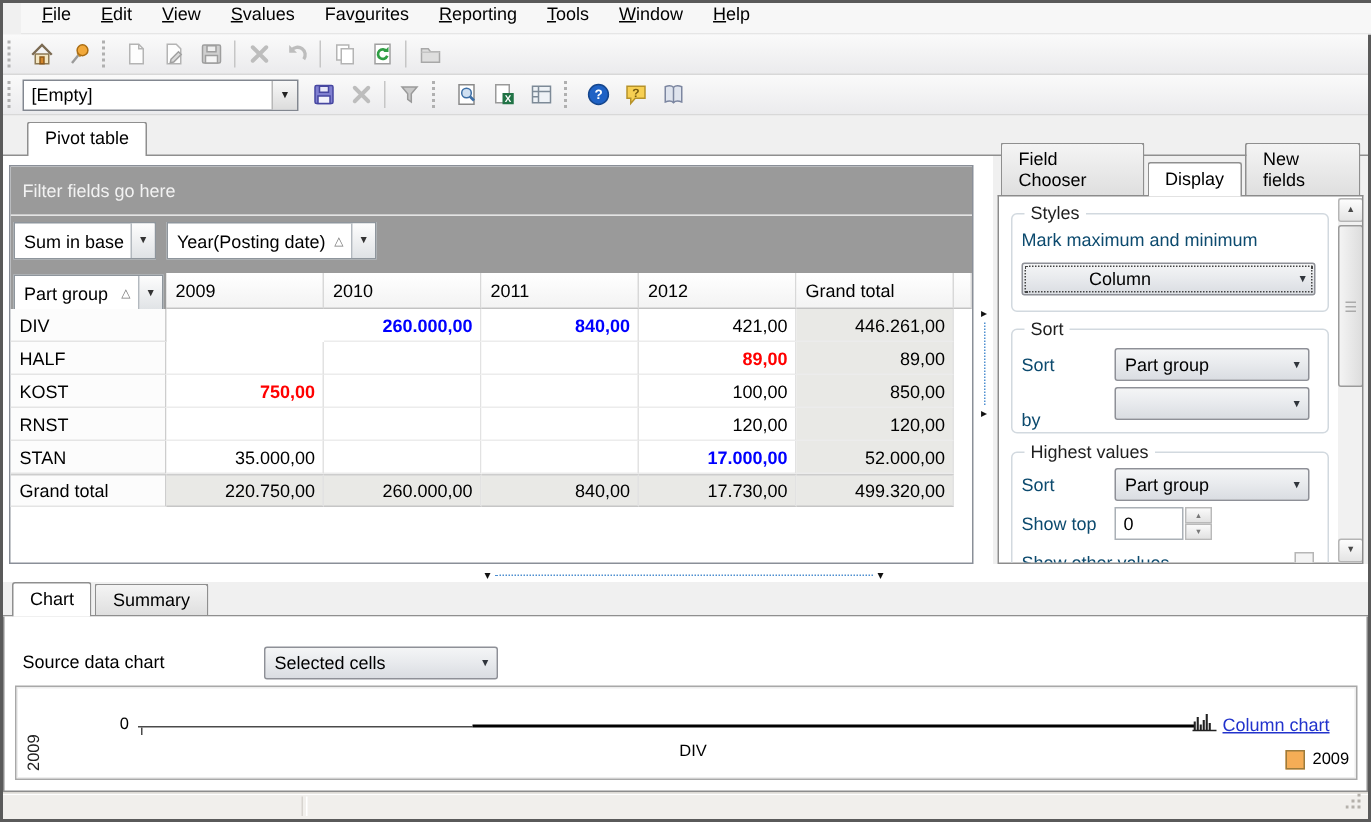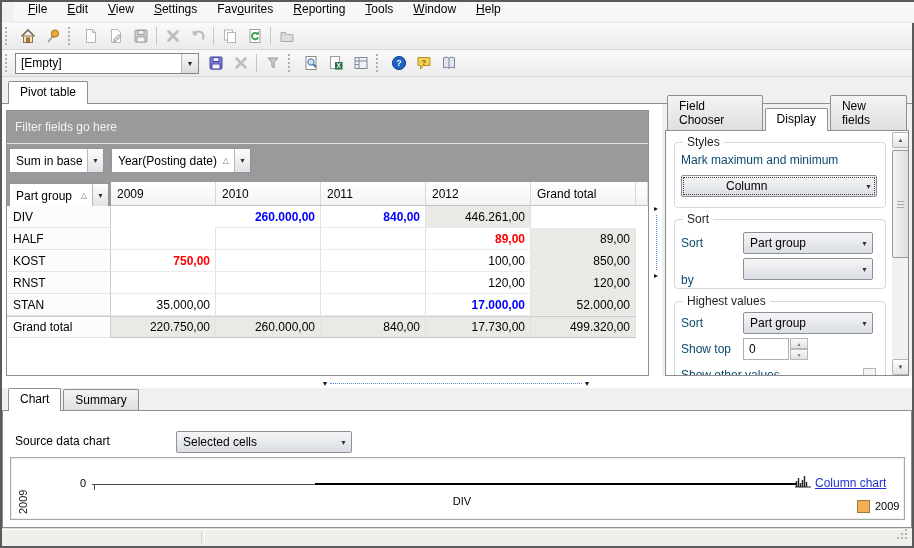--- a/index.html
+++ b/index.html
@@ -18,21 +18,21 @@
   .tsep{width:1px;height:18px;background:#c6c6c6;margin:0 3px;}
   .tbtn{width:23px;height:23px;display:inline-flex;align-items:center;justify-content:center;border-radius:2px;margin:0 1px;}
   .layout-combo{width:184px;height:21px;background:#fff;border:1px solid #828790;display:flex;align-items:center;box-sizing:border-box;margin-right:4px;position:relative;}
   .layout-combo .val{padding-left:5px;flex:1;}
   .layout-combo .dbtn{width:17px;height:100%;background:linear-gradient(#f8f8f8,#dcdcdc);border-left:1px solid #b8b8b8;display:flex;align-items:center;justify-content:center;font-size:7px;color:#222;box-sizing:border-box;}
 
   
   .tstrip{display:flex;align-items:flex-end;box-sizing:border-box;border-bottom:1px solid #8f8f8f;background:#f0f0f0;}
   .tab{padding:3px 11px;border:1px solid #8f8f8f;border-bottom:none;border-radius:2px 2px 0 0;background:linear-gradient(#f4f4f4,#dfdfdf);margin-right:2px;position:relative;}
   .tab.active{background:#fff;margin-bottom:-1px;padding-bottom:5px;z-index:3;}
-  .maintabs{left:2px;top:77px;width:910px;height:27px;padding-left:6px;}
+  .maintabs{left:2px;top:77px;width:910px;height:27px;padding-left:16px;}
 
   
   .pivot-bg{left:2px;top:104px;width:660px;height:272px;background:#fff;}
   .grid{left:6px;top:110px;width:643px;height:266px;border:1px solid #8a8f98;background:#fff;box-sizing:border-box;overflow:hidden;}
   .fband{position:absolute;left:0;top:0;width:641px;height:32px;background:#9a9a9a;color:#f2f2f2;line-height:32px;padding-left:8px;box-sizing:border-box;}
   .fband2{position:absolute;left:0;top:32px;width:641px;height:39px;background:#9a9a9a;border-top:1px solid #e4e4e4;box-sizing:border-box;}
   .hdrleft{position:absolute;left:0;top:71px;width:104px;height:24px;background:#9a9a9a;}
   .fbtn{position:absolute;height:25px;background:#fff;border:1px solid #8e959c;display:flex;align-items:center;box-sizing:border-box;padding-left:6px;font-size:12px;}
   .fbtn .lbl{white-space:nowrap;overflow:hidden;flex:1;}
   .fbtn .sort{font-size:8px;color:#777;margin:0 3px;}
@@ -79,21 +79,21 @@
   
   .hband{left:2px;top:376px;width:910px;height:12px;background:#fff;}
   .hsplit{left:320px;top:379px;width:272px;height:9px;display:flex;align-items:center;}
   .hsplit .ar{font-size:8px;line-height:8px;color:#111;margin:0 3px;}
   .hsplit .dl{flex:1;height:0;border-top:1px dotted #4f8fd0;}
 
   
   .btabs{left:2px;top:388px;width:910px;height:23px;padding-left:6px;}
   .bpanel{left:2px;top:411px;width:910px;height:117px;background:#fff;border:1px solid #8c8c8c;border-top:none;box-sizing:border-box;}
   .srclabel{position:absolute;left:12px;top:23px;}
-  .srccombo{left:173px;top:20px;width:176px;}
+  .srccombo{left:173px;top:20px;width:156px;}
   .chartbox{position:absolute;left:7px;top:46px;width:895px;height:63px;border:1px solid #a8a8a8;box-shadow:inset 0 0 0 1px #eee;box-sizing:border-box;}
   .vaxis{position:absolute;left:6px;top:6px;height:50px;writing-mode:vertical-rl;transform:rotate(180deg);font-size:11px;color:#222;display:flex;align-items:center;}
   .ztick{position:absolute;left:51px;top:19px;width:24px;text-align:right;font-size:11px;}
   .axthin{position:absolute;left:81px;top:26px;width:223px;height:1px;background:#4a4a4a;}
   .axthick{position:absolute;left:304px;top:25px;width:481px;height:2px;background:#000;}
   .tick{position:absolute;left:83px;top:27px;width:1px;height:5px;background:#4a4a4a;}
   .cat{position:absolute;left:331px;top:37px;width:240px;text-align:center;font-size:11px;}
   .ctypeicon{position:absolute;left:783px;top:14px;}
   .ctypelink{position:absolute;left:804px;top:18px;color:#2233cc;text-decoration:underline;}
   .lgsw{position:absolute;left:846px;top:42px;width:13px;height:13px;border:1px solid #9c7b3c;box-sizing:border-box;}
@@ -106,21 +106,21 @@
 </style>
 </head>
 <body>
 
 <div class="win">
 
   <div class="abs menubar">
       <span class="mi"><span></span><span class="acc">F</span><span>ile</span></span>
       <span class="mi"><span></span><span class="acc">E</span><span>dit</span></span>
       <span class="mi"><span></span><span class="acc">V</span><span>iew</span></span>
-      <span class="mi"><span></span><span class="acc">S</span><span>ettings</span></span>
+      <span class="mi"><span></span><span class="acc">S</span><span>values</span></span>
       <span class="mi"><span>Fav</span><span class="acc">o</span><span>urites</span></span>
       <span class="mi"><span></span><span class="acc">R</span><span>eporting</span></span>
       <span class="mi"><span></span><span class="acc">T</span><span>ools</span></span>
       <span class="mi"><span></span><span class="acc">W</span><span>indow</span></span>
       <span class="mi"><span></span><span class="acc">H</span><span>elp</span></span>
     </div>
 
   <div class="abs tbar t1">
     <span class="grip"></span>
     <span class="tbtn">
@@ -289,20 +289,21 @@
       <div class="hcell">2012</div>
       <div class="hcell">Grand total</div>
       <div class="hcell hfill"></div>
     </div>
     <div class="rows">
         <div class="prow">
           <div class="rowhead">DIV</div>
           <div class="pcell sel">185.000,00</div>
           <div class="pcell max">260.000,00</div>
           <div class="pcell max">840,00</div>
+          <div class="pcell">421,00</div>
           <div class="pcell tot">446.261,00</div>
         </div>
         <div class="prow">
           <div class="rowhead">HALF</div>
           <div class="pcell"></div>
           <div class="pcell"></div>
           <div class="pcell"></div>
           <div class="pcell min">89,00</div>
           <div class="pcell tot">89,00</div>
         </div>

